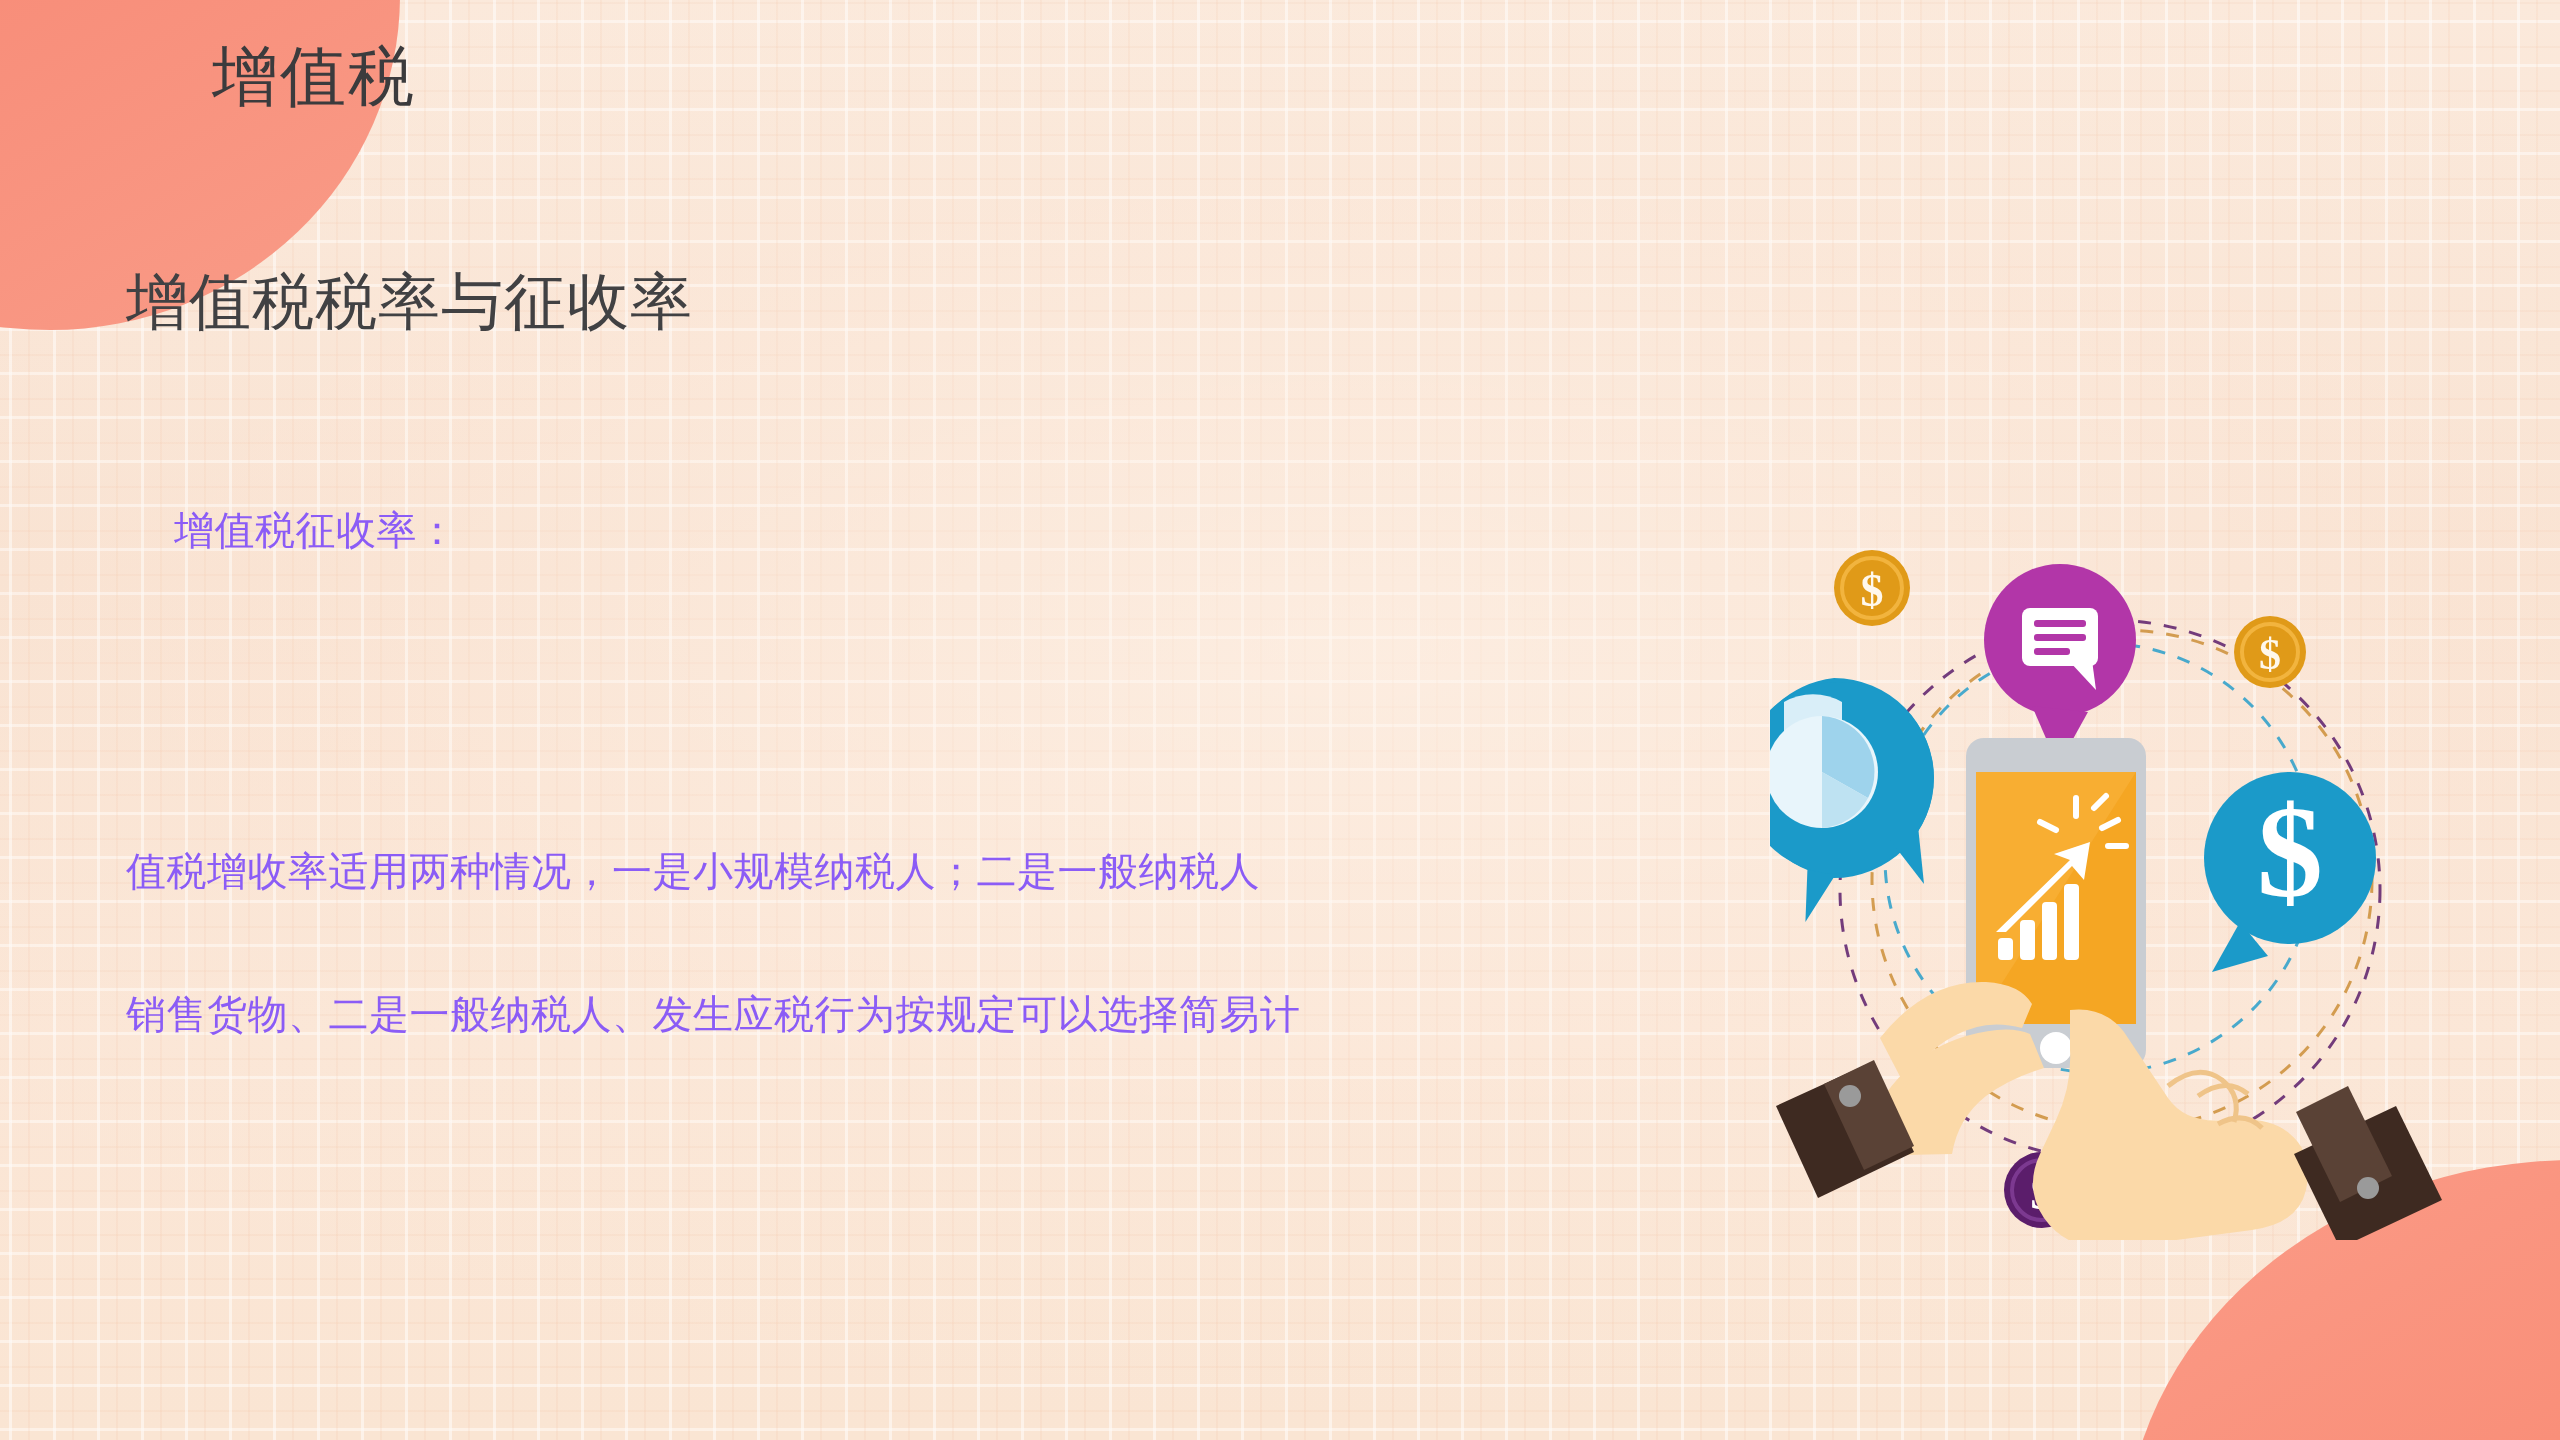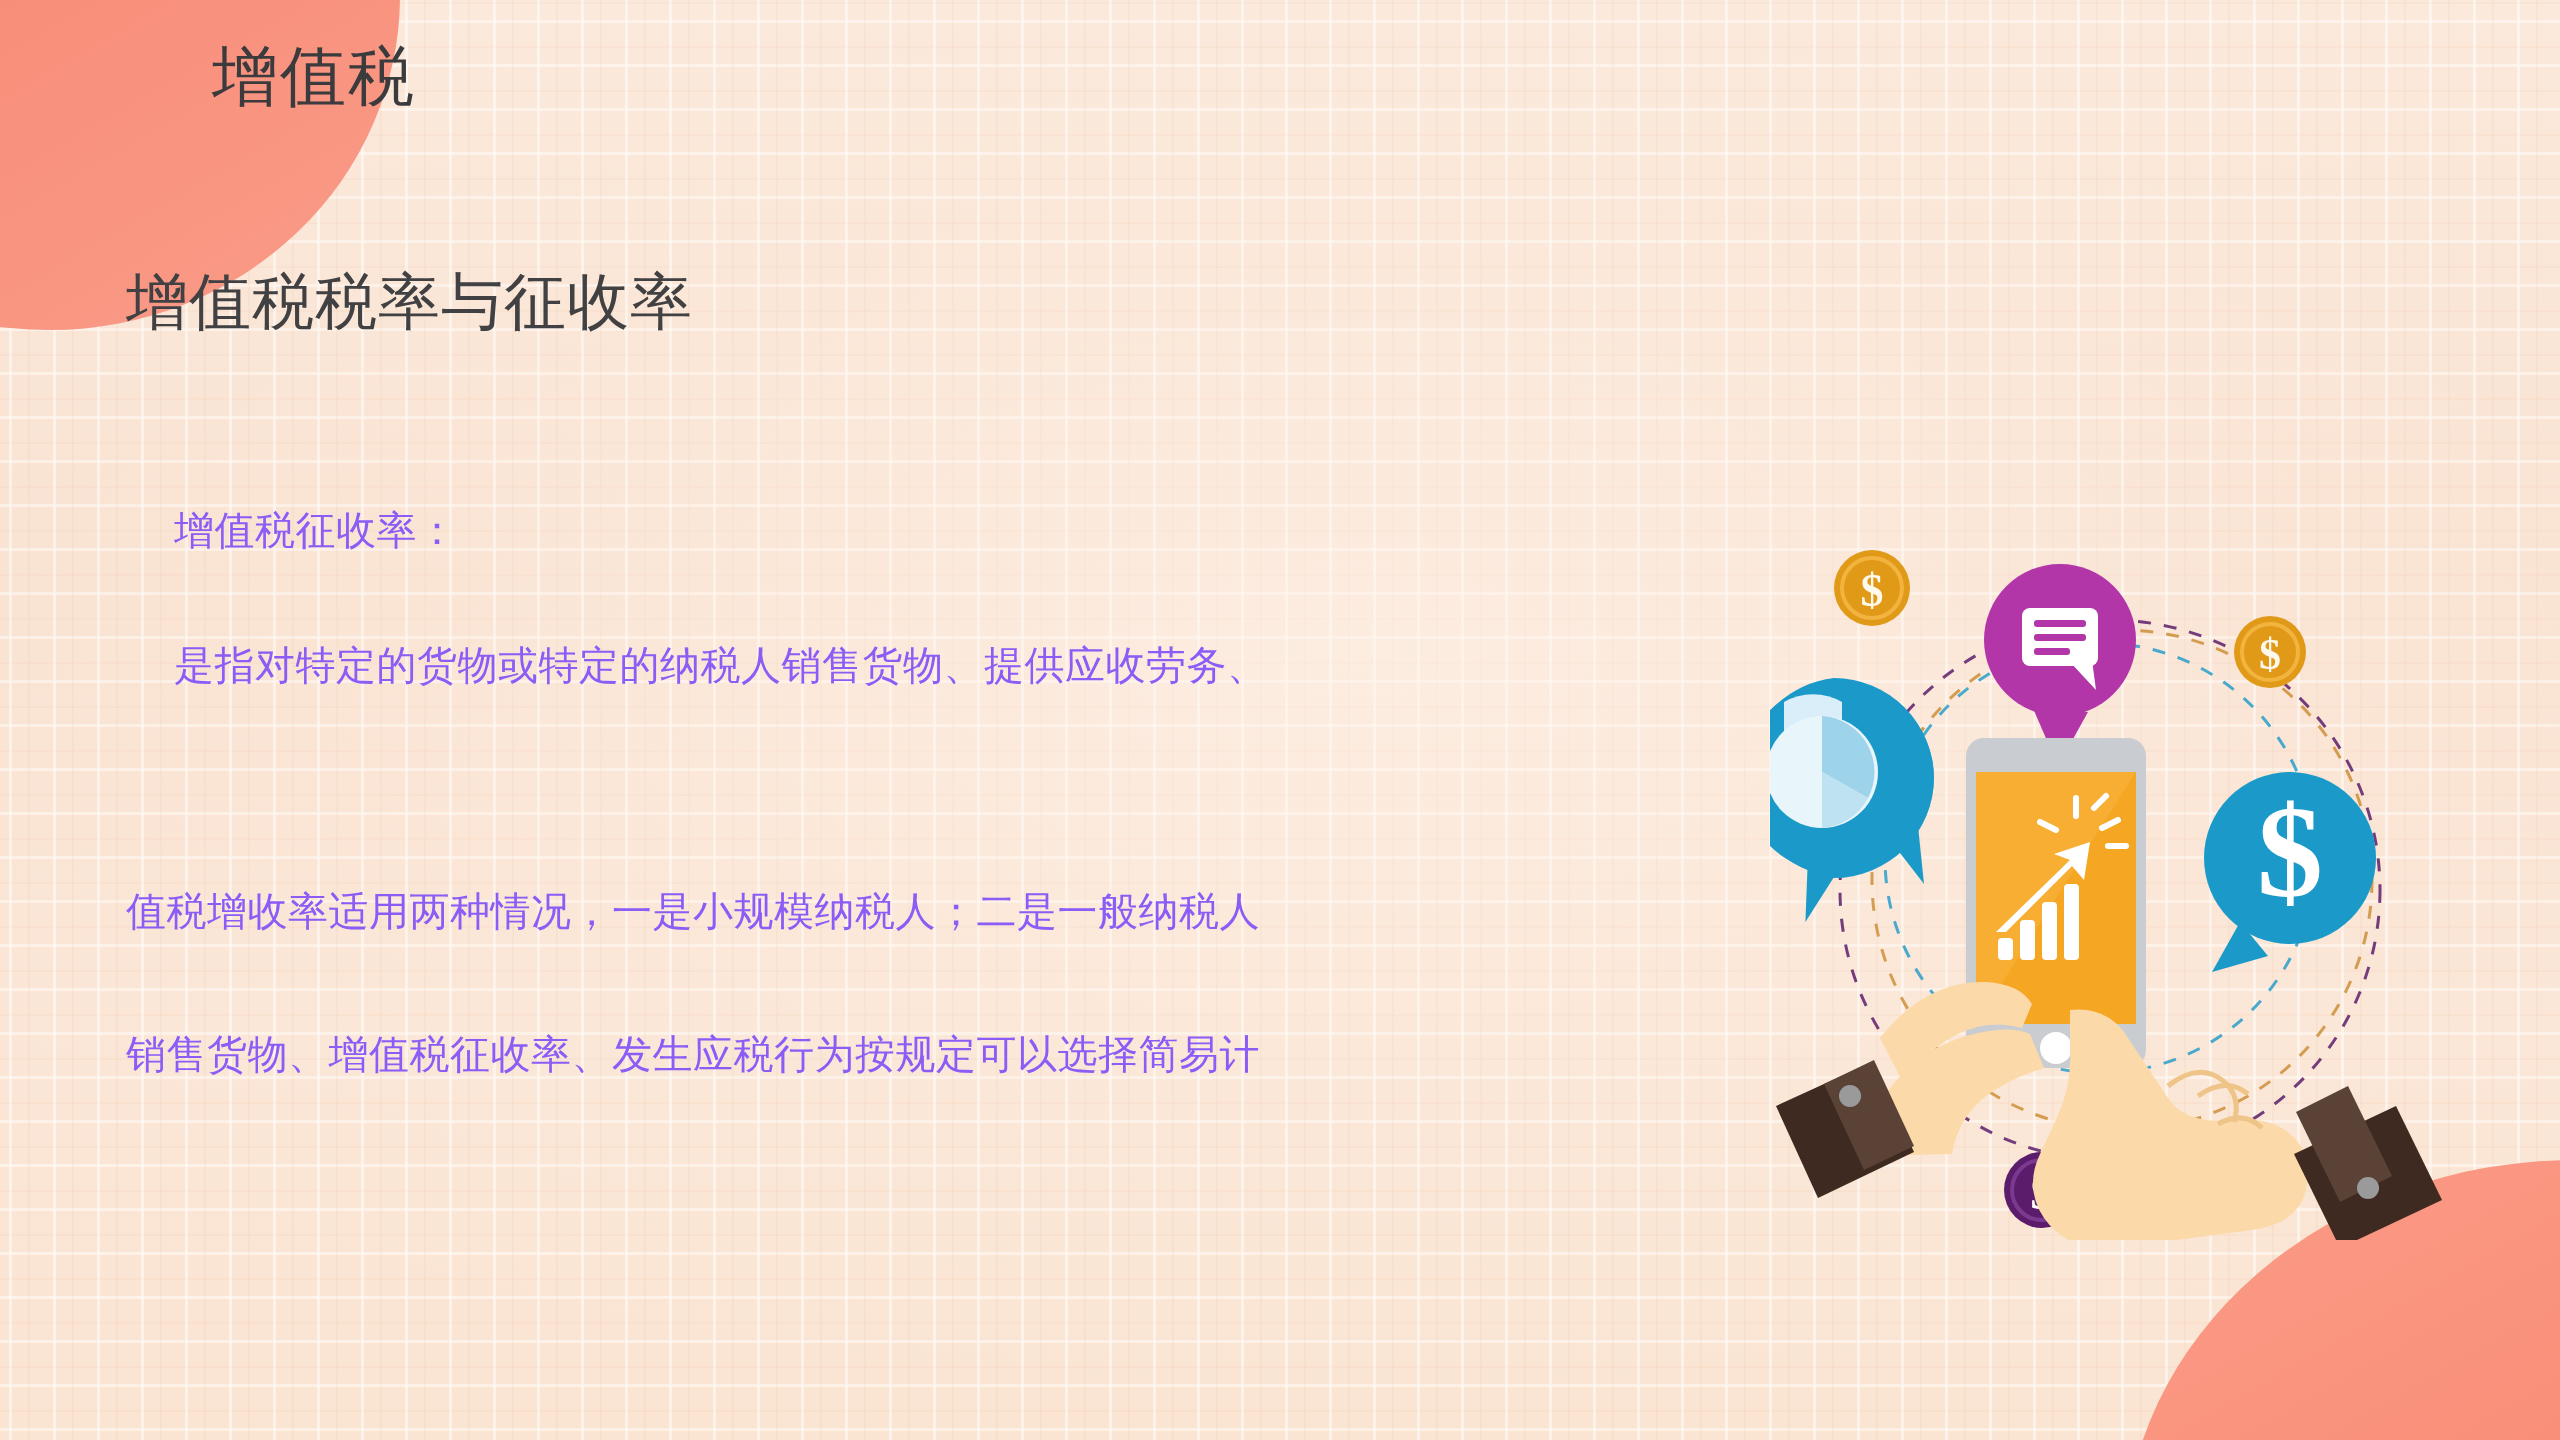--- a/index.html
+++ b/index.html
@@ -144,26 +144,25 @@
   <div class="blob-tl"></div>
   <div class="blob-br"></div>
 
   <div class="slide-title">增值税</div>
 
   <div class="section-heading">增值税税率与征收率</div>
 
   <div class="body-block">
     <p class="body-line indent">增值税征收率：</p>
     <div class="gap-a"></div>
-    <p class="body-line indent">是指对特定的货物或特定的纳税人销售货物、提供应收劳务、</p>
     <div class="gap-b"></div>
     <div class="gap-b"></div>
     <p class="body-line">值税增收率适用两种情况，一是小规模纳税人；二是一般纳税人</p>
     <div class="gap-b"></div>
-    <p class="body-line">销售货物、增值税征收率、发生应税行为按规定可以选择简易计</p>
+    <p class="body-line">销售货物、二是一般纳税人、发生应税行为按规定可以选择简易计</p>
     <div class="gap-b"></div>
   </div>
 
   <div class="illus">
     <svg viewBox="0 0 680 700" xmlns="http://www.w3.org/2000/svg">
 
       <ellipse cx="340" cy="350" rx="270" ry="270" fill="none" stroke="#5B1D6B" stroke-width="3" stroke-dasharray="13 13" opacity="0.85"></ellipse>
       <ellipse cx="330" cy="318" rx="215" ry="215" fill="none" stroke="#1B9AC9" stroke-width="3" stroke-dasharray="13 13" opacity="0.8"></ellipse>
       <ellipse cx="352" cy="340" rx="250" ry="250" fill="none" stroke="#C98A2E" stroke-width="3" stroke-dasharray="13 13" opacity="0.8"></ellipse>
 

